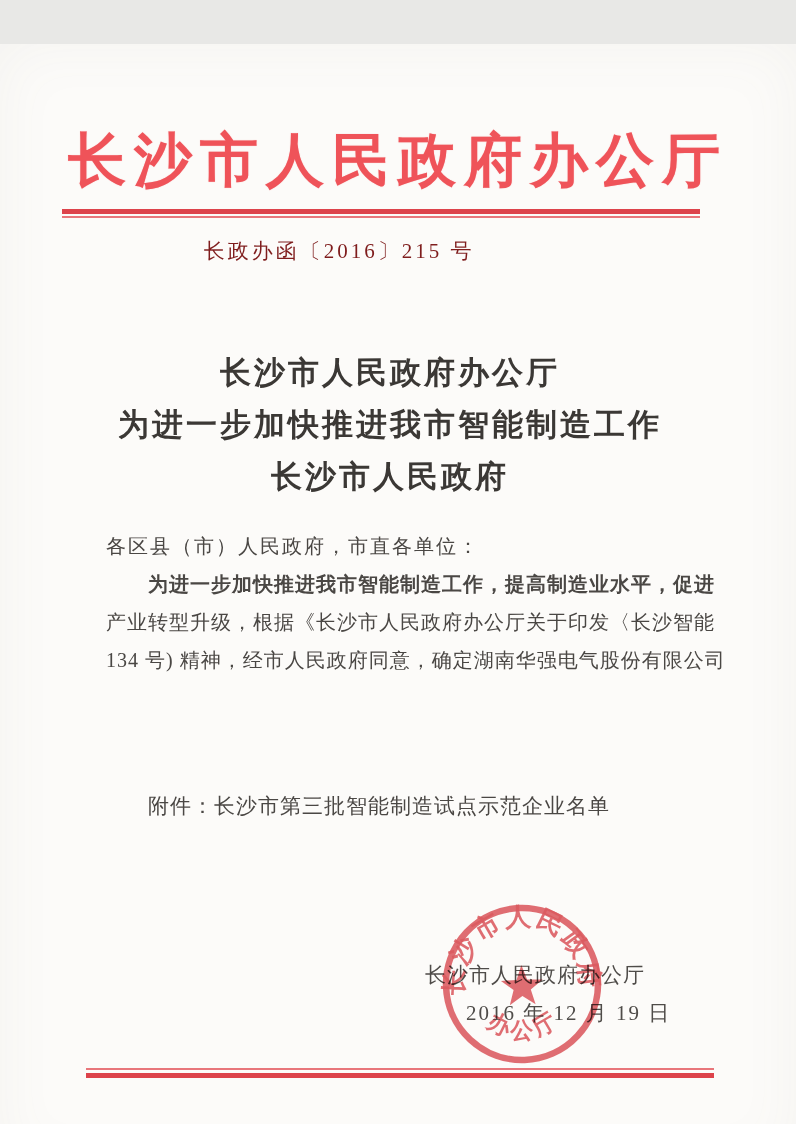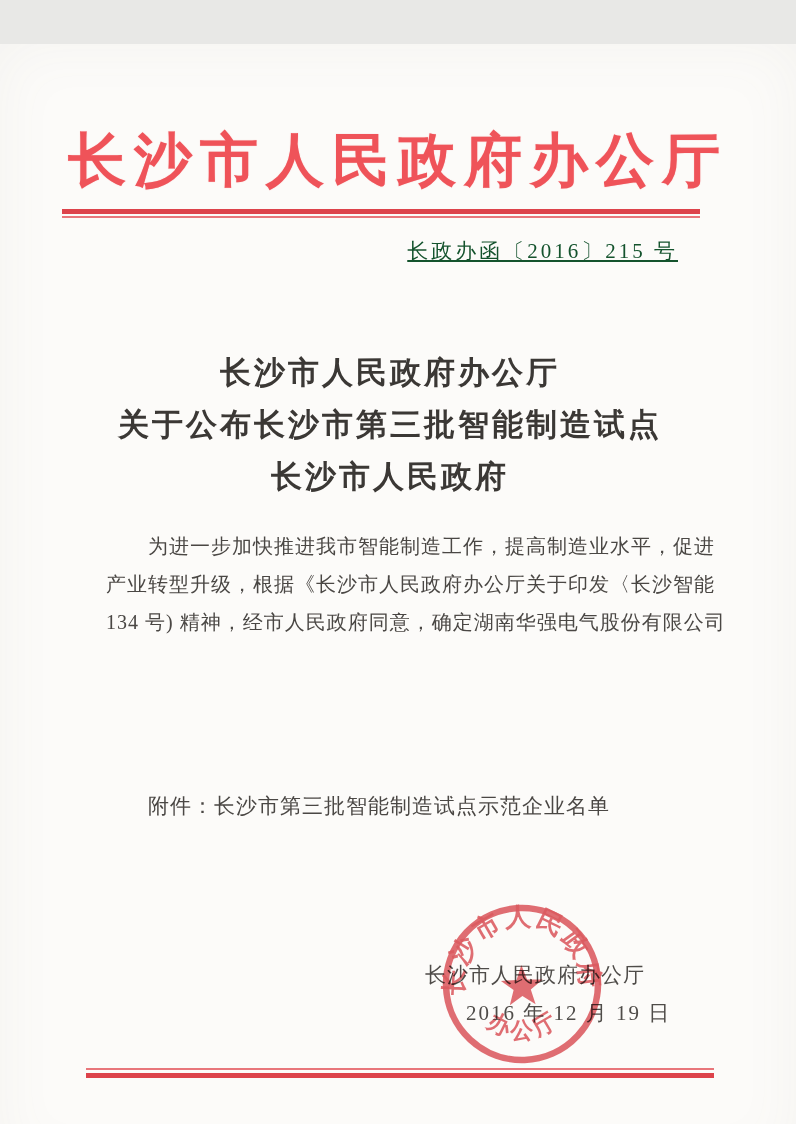--- a/index.html
+++ b/index.html
@@ -33,26 +33,25 @@
     position: absolute; top: 165px; left: 62px;
     width: 638px; height: 5px; background: #dd434b;
   }
   .rule-top-thin {
     position: absolute; top: 172px; left: 62px;
     width: 638px; height: 2px; background: #e8767b;
   }
   .doc-number {
     position: absolute; top: 193px; left: 0;
     width: 678px;
-    text-align: right;
+    text-align: center;
     font-size: 21px;
-    color: #14532d;
+    color: #7f1d1d;
     letter-spacing: 3px;
     white-space: nowrap;
-    text-decoration: underline;
   }
   
   .doc-title {
     position: absolute; top: 303px; left: 0; width: 780px;
     text-align: center;
     font-size: 31px;
     font-weight: bold;
     color: #3b3835;
     line-height: 52px;
     letter-spacing: 3px;
@@ -69,21 +68,21 @@
     line-height: 30px;
     text-align: justify;
     text-align-last: justify;
     white-space: nowrap;
   }
   .body-line.salutation {
     text-align: left;
     text-align-last: left;
     letter-spacing: 2px;
   }
-  .body-line.indent { padding-left: 42px; }
+  .body-line.indent { padding-left: 42px; font-weight: bold; }
   .attachment-line {
     position: absolute; top: 748px; left: 148px;
     font-size: 21px;
     color: #4a4744;
     letter-spacing: 1px;
     white-space: nowrap;
   }
   
   .signature-org {
     position: absolute; top: 917px; left: 425px;
@@ -129,25 +128,26 @@
 
   <div class="org-banner">长沙市人民政府办公厅</div>
 
   <div class="rule-top-thick"></div>
   <div class="rule-top-thin"></div>
 
   <div class="doc-number">长政办函〔2016〕215 号</div>
 
   <div class="doc-title">
     <div>长沙市人民政府办公厅</div>
-    <div>关于公布长沙市第三批智能制造试点</div>
+    <div>为进一步加快推进我市智能制造工作</div>
     <div>长沙市人民政府</div>
   </div>
 
   <div class="body-block">
+    <div class="body-line salutation">各区县（市）人民政府，市直各单位：</div>
     <div class="body-line indent">为进一步加快推进我市智能制造工作，提高制造业水平，促进</div>
     <div class="body-line">产业转型升级，根据《长沙市人民政府办公厅关于印发〈长沙智能</div>
     <div class="body-line">134 号) 精神，经市人民政府同意，确定湖南华强电气股份有限公司</div>
   </div>
 
   <div class="attachment-line">附件：长沙市第三批智能制造试点示范企业名单</div>
 
   <div class="signature-org">长沙市人民政府办公厅</div>
 
   <div class="signature-date">2016 年 12 月 19 日</div>

